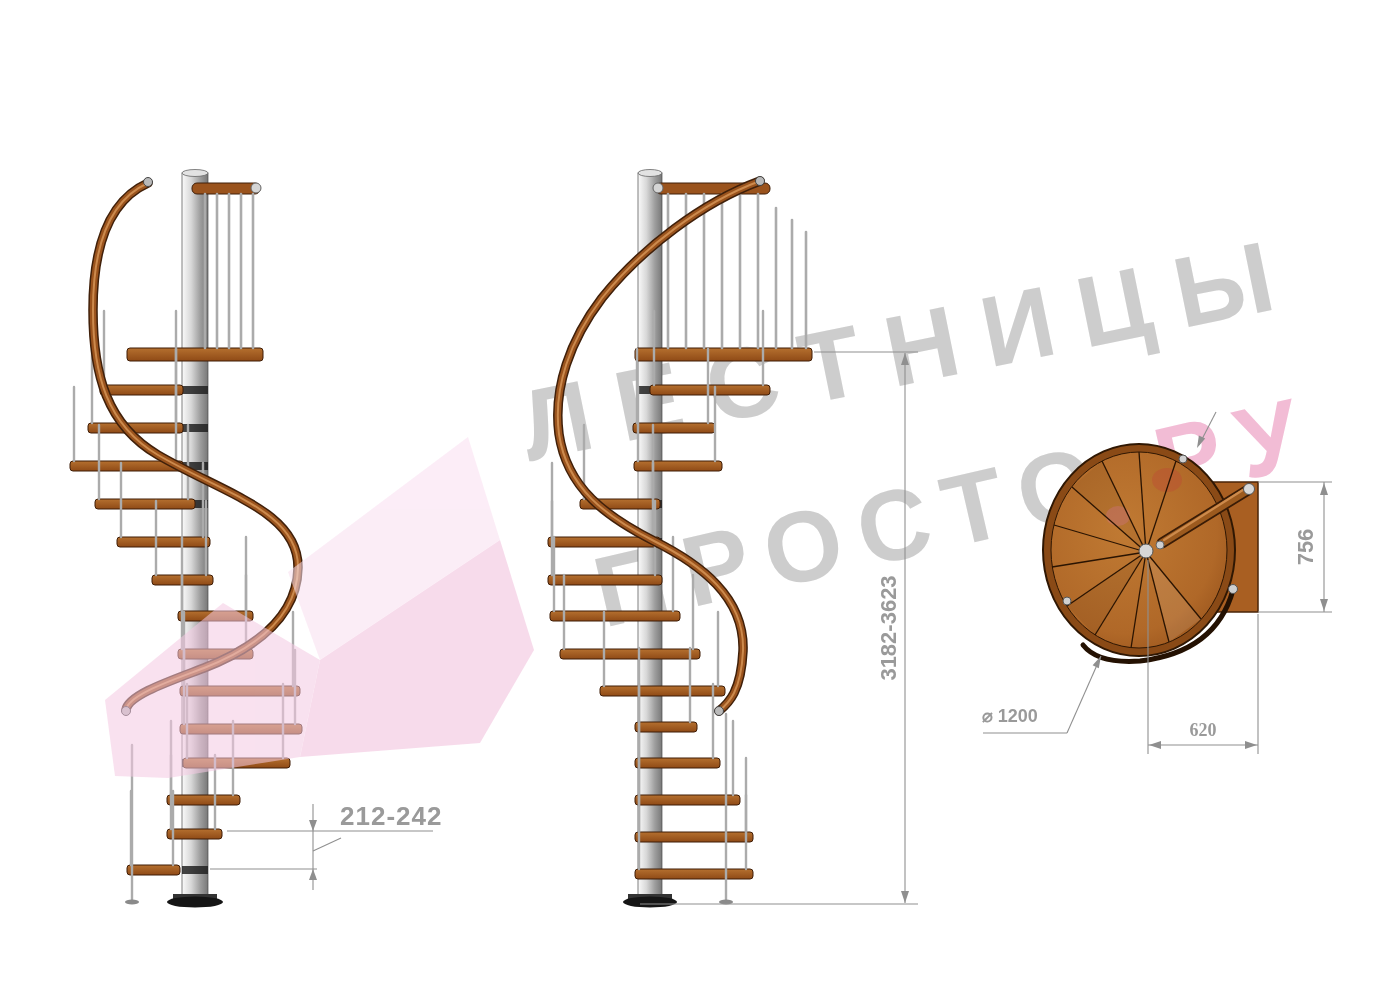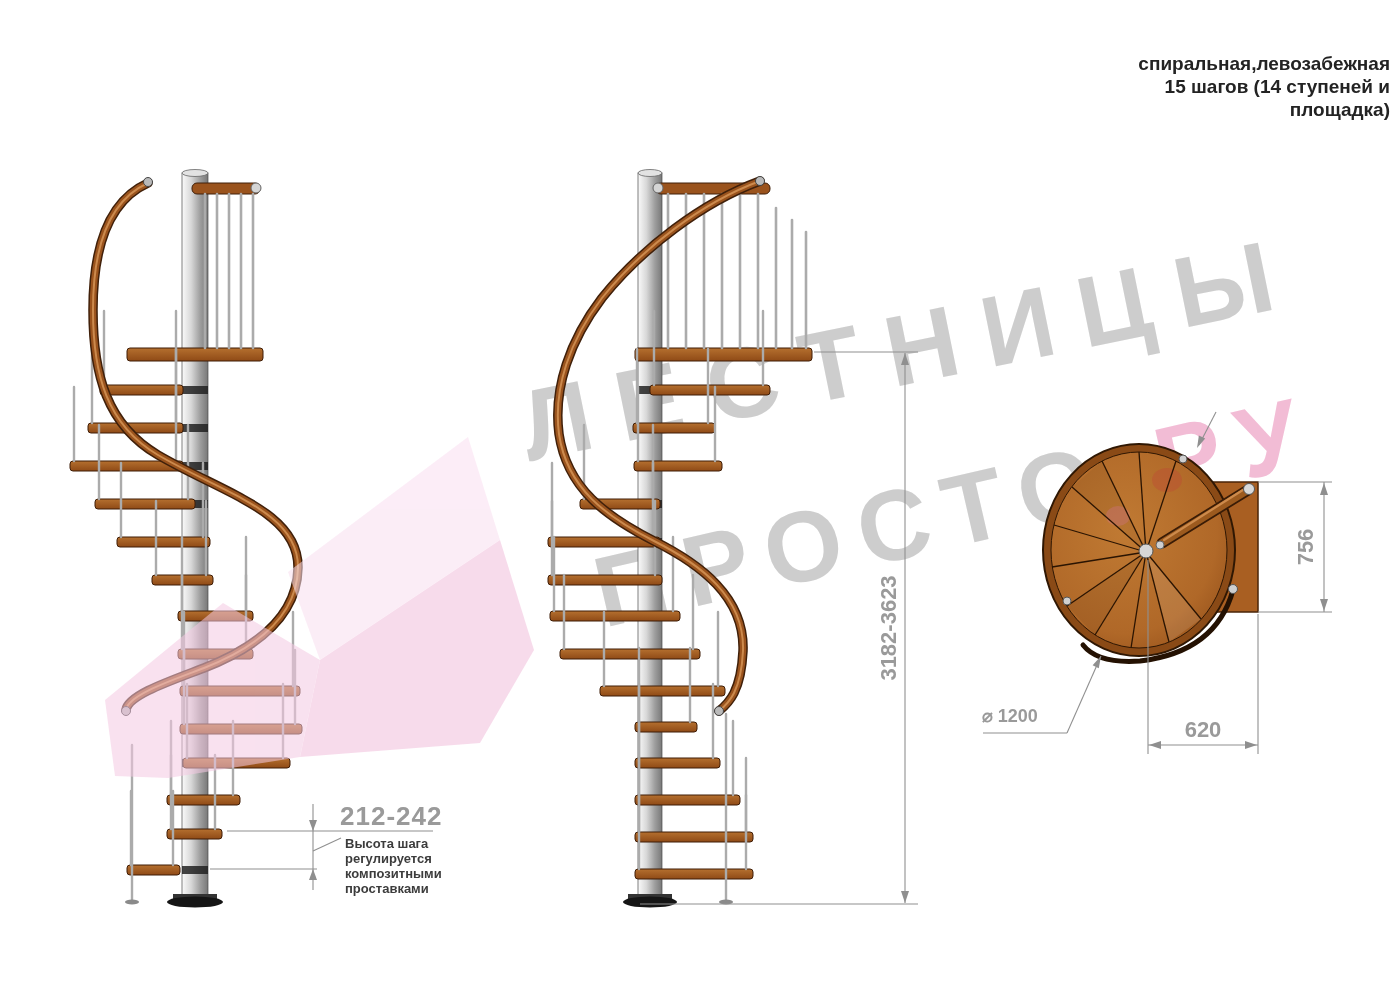--- a/index.html
+++ b/index.html
@@ -16,21 +16,21 @@
   
   .drawing{position:absolute;left:0;top:0;z-index:1;}
   
   .lbl{position:absolute;z-index:2;white-space:nowrap;}
   .title{top:52px;right:10px;text-align:right;font-size:19px;line-height:23px;font-weight:600;
          color:#232323;}
   .dim{font-weight:bold;color:#9a9a9a;}
   .dim-step{left:340px;top:801px;font-size:26px;letter-spacing:1px;}
   .dim-total{left:889px;top:628px;font-size:22px;transform:translate(-50%,-50%) rotate(-90deg);}
   .dim-756{left:1306px;top:547px;font-size:22px;transform:translate(-50%,-50%) rotate(-90deg);}
-  .dim-620{left:1203px;top:730px;font-size:22px;transform:translate(-50%,-50%);}
+  .dim-620{left:1203px;top:730px;font-size:18px;transform:translate(-50%,-50%);font-family:Liberation Serif, serif;}
   .dim-1200{left:982px;top:705px;font-size:18px;}
   .note{left:345px;top:836px;font-size:13px;line-height:15px;font-weight:600;color:#3c3c3c;}
 </style>
 </head>
 <body>
 
 <div class="canvas">
 
   <div class="wm wm-1">
     <span>ЛЕСТНИЦЫ</span>
@@ -333,32 +333,21 @@
       <polygon points="313,869 309,880 317,880"></polygon>
       <polygon points="1324,483 1320,495 1328,495"></polygon>
       <polygon points="1324,611 1320,599 1328,599"></polygon>
       <polygon points="1149,745 1161,741 1161,749"></polygon>
       <polygon points="1257,745 1245,741 1245,749"></polygon>
       <polygon points="1101,656 1098.8,668.3 1092.6,665.3"></polygon>
       <polygon points="1197,448 1198.9,435.6 1205.2,438.6"></polygon>
     </g>
   </svg>
 
-  <div class="lbl title">
-    <div>спиральная,левозабежная</div>
-    <div>15 шагов (14 ступеней и</div>
-    <div>площадка)</div>
-  </div>
 
   <div class="lbl dim dim-step">212-242</div>
   <div class="lbl dim dim-total">3182-3623</div>
   <div class="lbl dim dim-756">756</div>
   <div class="lbl dim dim-620">620</div>
   <div class="lbl dim dim-1200">⌀ 1200</div>
 
-  <div class="lbl note">
-    <div>Высота шага</div>
-    <div>регулируется</div>
-    <div>композитными</div>
-    <div>проставками</div>
-  </div>
 
 </div>
 
 </body></html>

